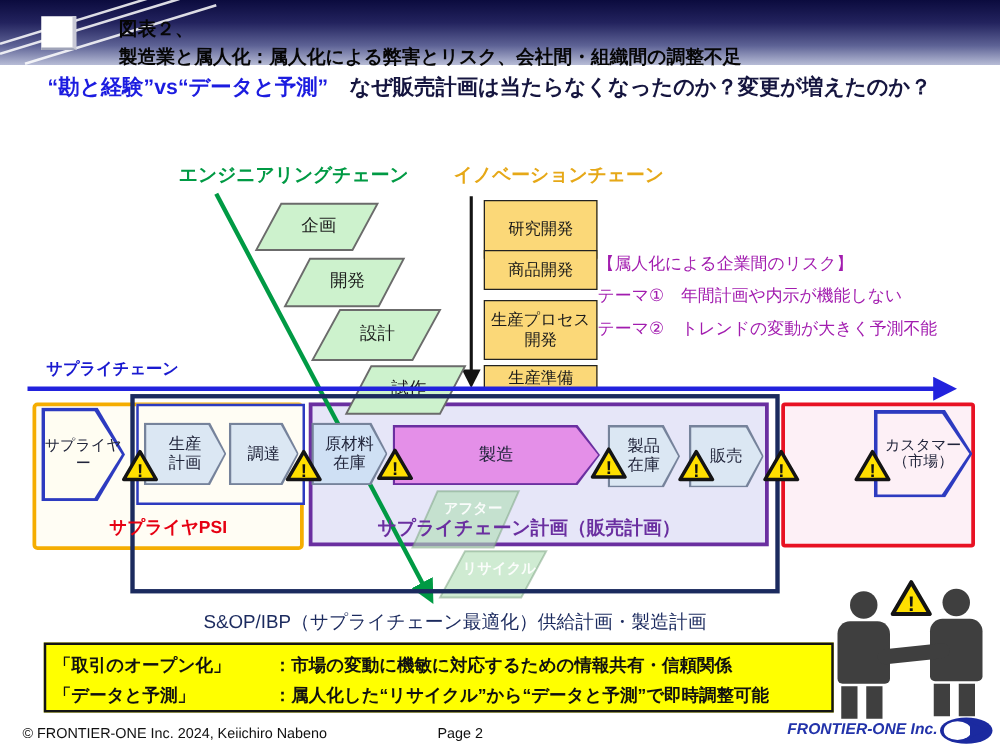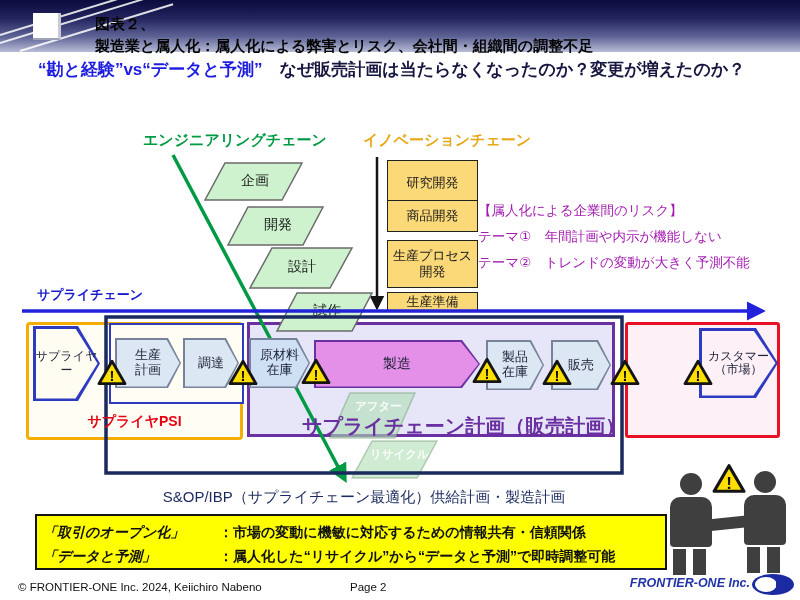--- a/index.html
+++ b/index.html
@@ -62,32 +62,32 @@
   .bigchev{--cp:polygon(0% 0%,calc(100% - 18px) 0%,100% 50%,calc(100% - 18px) 100%,0% 100%);}
   .pent{--cp:polygon(0% 0%,calc(100% - 22px) 0%,100% 50%,calc(100% - 22px) 100%,0% 100%);
         --bc:#2d3bc0;--bw:2.5px;}
 
   
   .warn{position:absolute;z-index:11;width:30px;height:27px;}
 
   
   #lbl-supplier-psi{z-index:8;left:26px;top:413px;width:217px;text-align:center;
         color:#e60012;font-size:14px;font-weight:bold;}
-  #lbl-sc-plan{z-index:8;left:302px;top:413px;width:313px;text-align:center;
-        color:#6a2fa0;font-size:20px;font-weight:bold;}
+  #lbl-sc-plan{z-index:8;left:302px;top:413px;width:313px;text-align:left;
+        color:#6a2fa0;font-size:15px;font-weight:bold;}
   #lbl-market-psi{z-index:8;left:625px;top:416px;width:155px;text-align:center;
         color:#f0a000;font-size:14px;font-weight:bold;}
   #lbl-sop{z-index:8;left:106px;top:447px;width:516px;text-align:center;
         color:#1b2a5e;font-size:15px;font-weight:normal;margin-top:41px;}
 
   
   #note{z-index:9;left:35px;top:514px;width:632px;height:56px;background:#ffff00;
         border:2px solid #141414;box-sizing:border-box;padding:4px 0 0 6px;
         font-size:14px;font-weight:bold;color:#111;line-height:24px;}
-  .note-label{display:inline-block;width:176px;font-style:italic;}
+  .note-label{display:inline-block;width:176px;}
 
   
   #handshake{z-index:12;left:668px;top:461px;width:124px;height:114px;}
   .person{position:absolute;width:46px;height:100px;}
   .head{position:absolute;left:12px;top:0;width:22px;height:22px;border-radius:50%;background:#3f3f3f;}
   .torso{position:absolute;left:2px;top:24px;width:42px;height:50px;background:#3f3f3f;border-radius:10px 10px 4px 4px;}
   .leg{position:absolute;top:76px;width:13px;height:26px;background:#3f3f3f;}
   .arm{position:absolute;z-index:1;left:34px;top:56px;width:58px;height:12px;background:#3f3f3f;border-radius:6px;transform:rotate(-6deg);}
 
   

